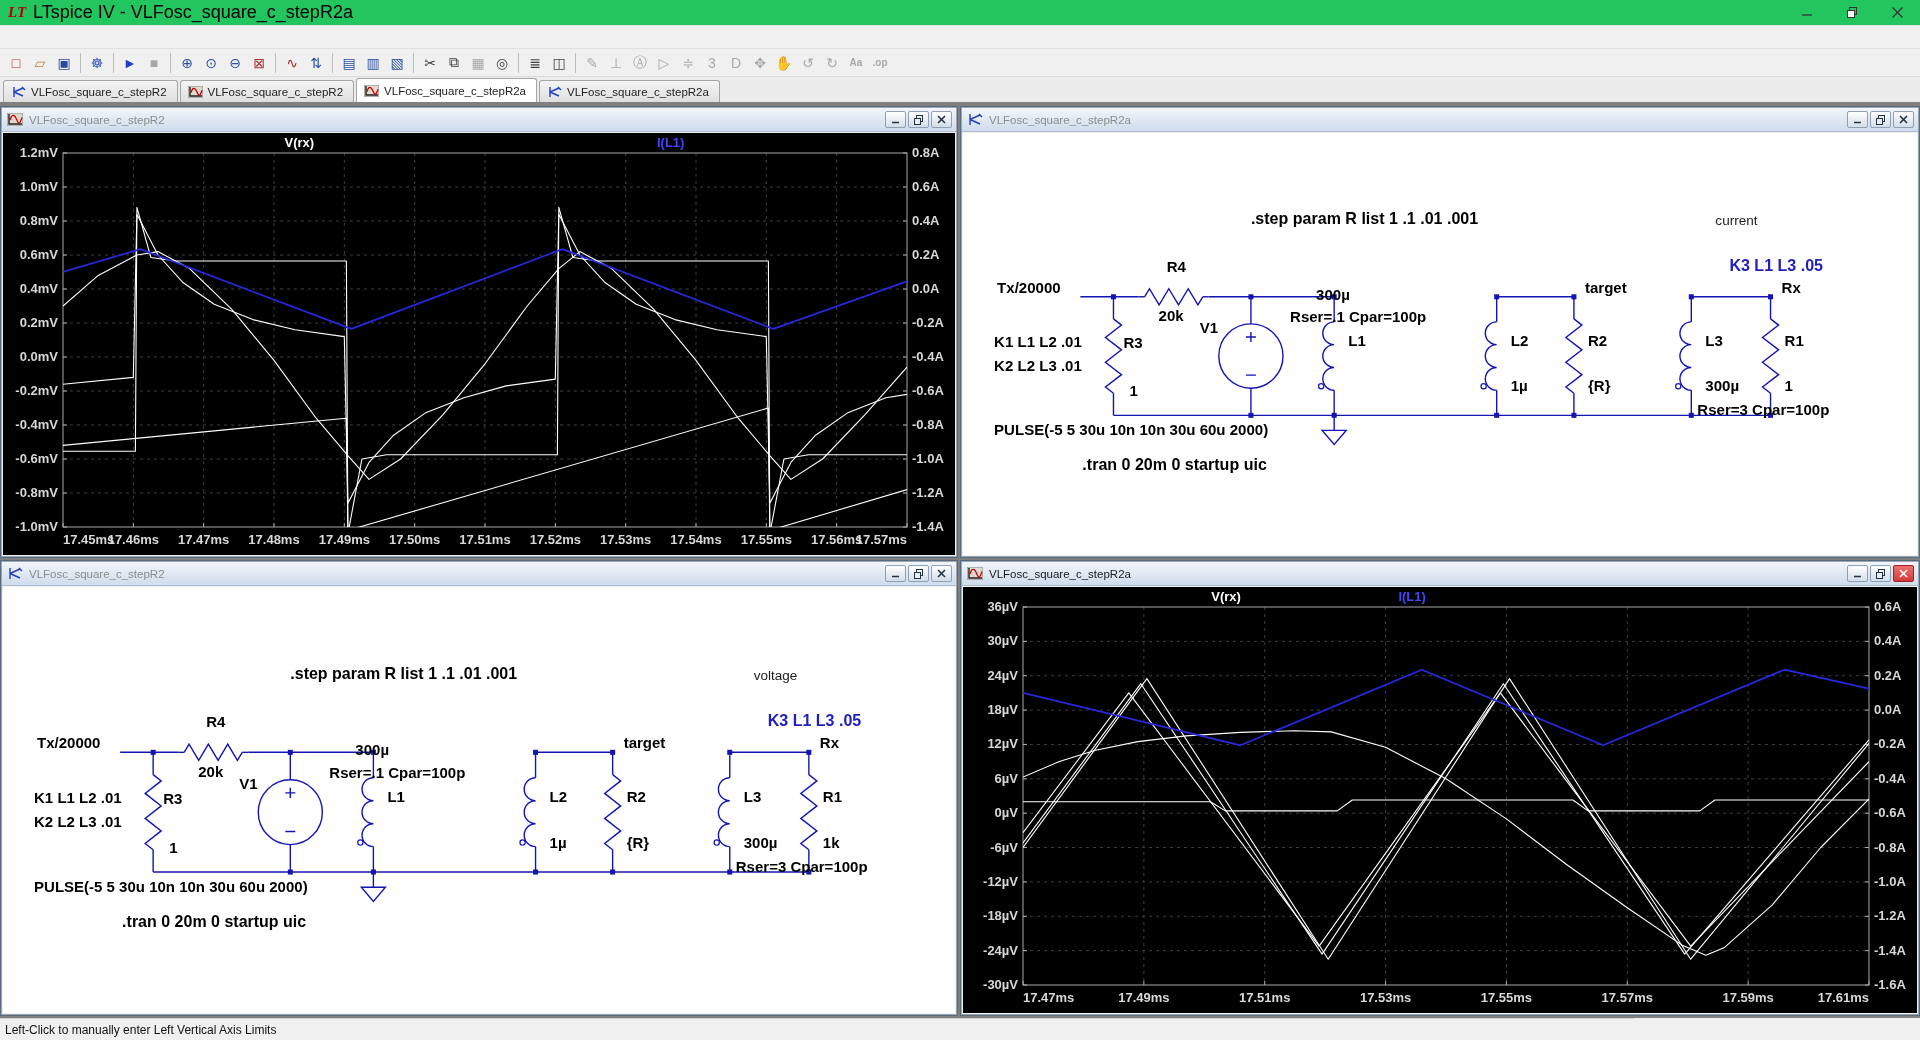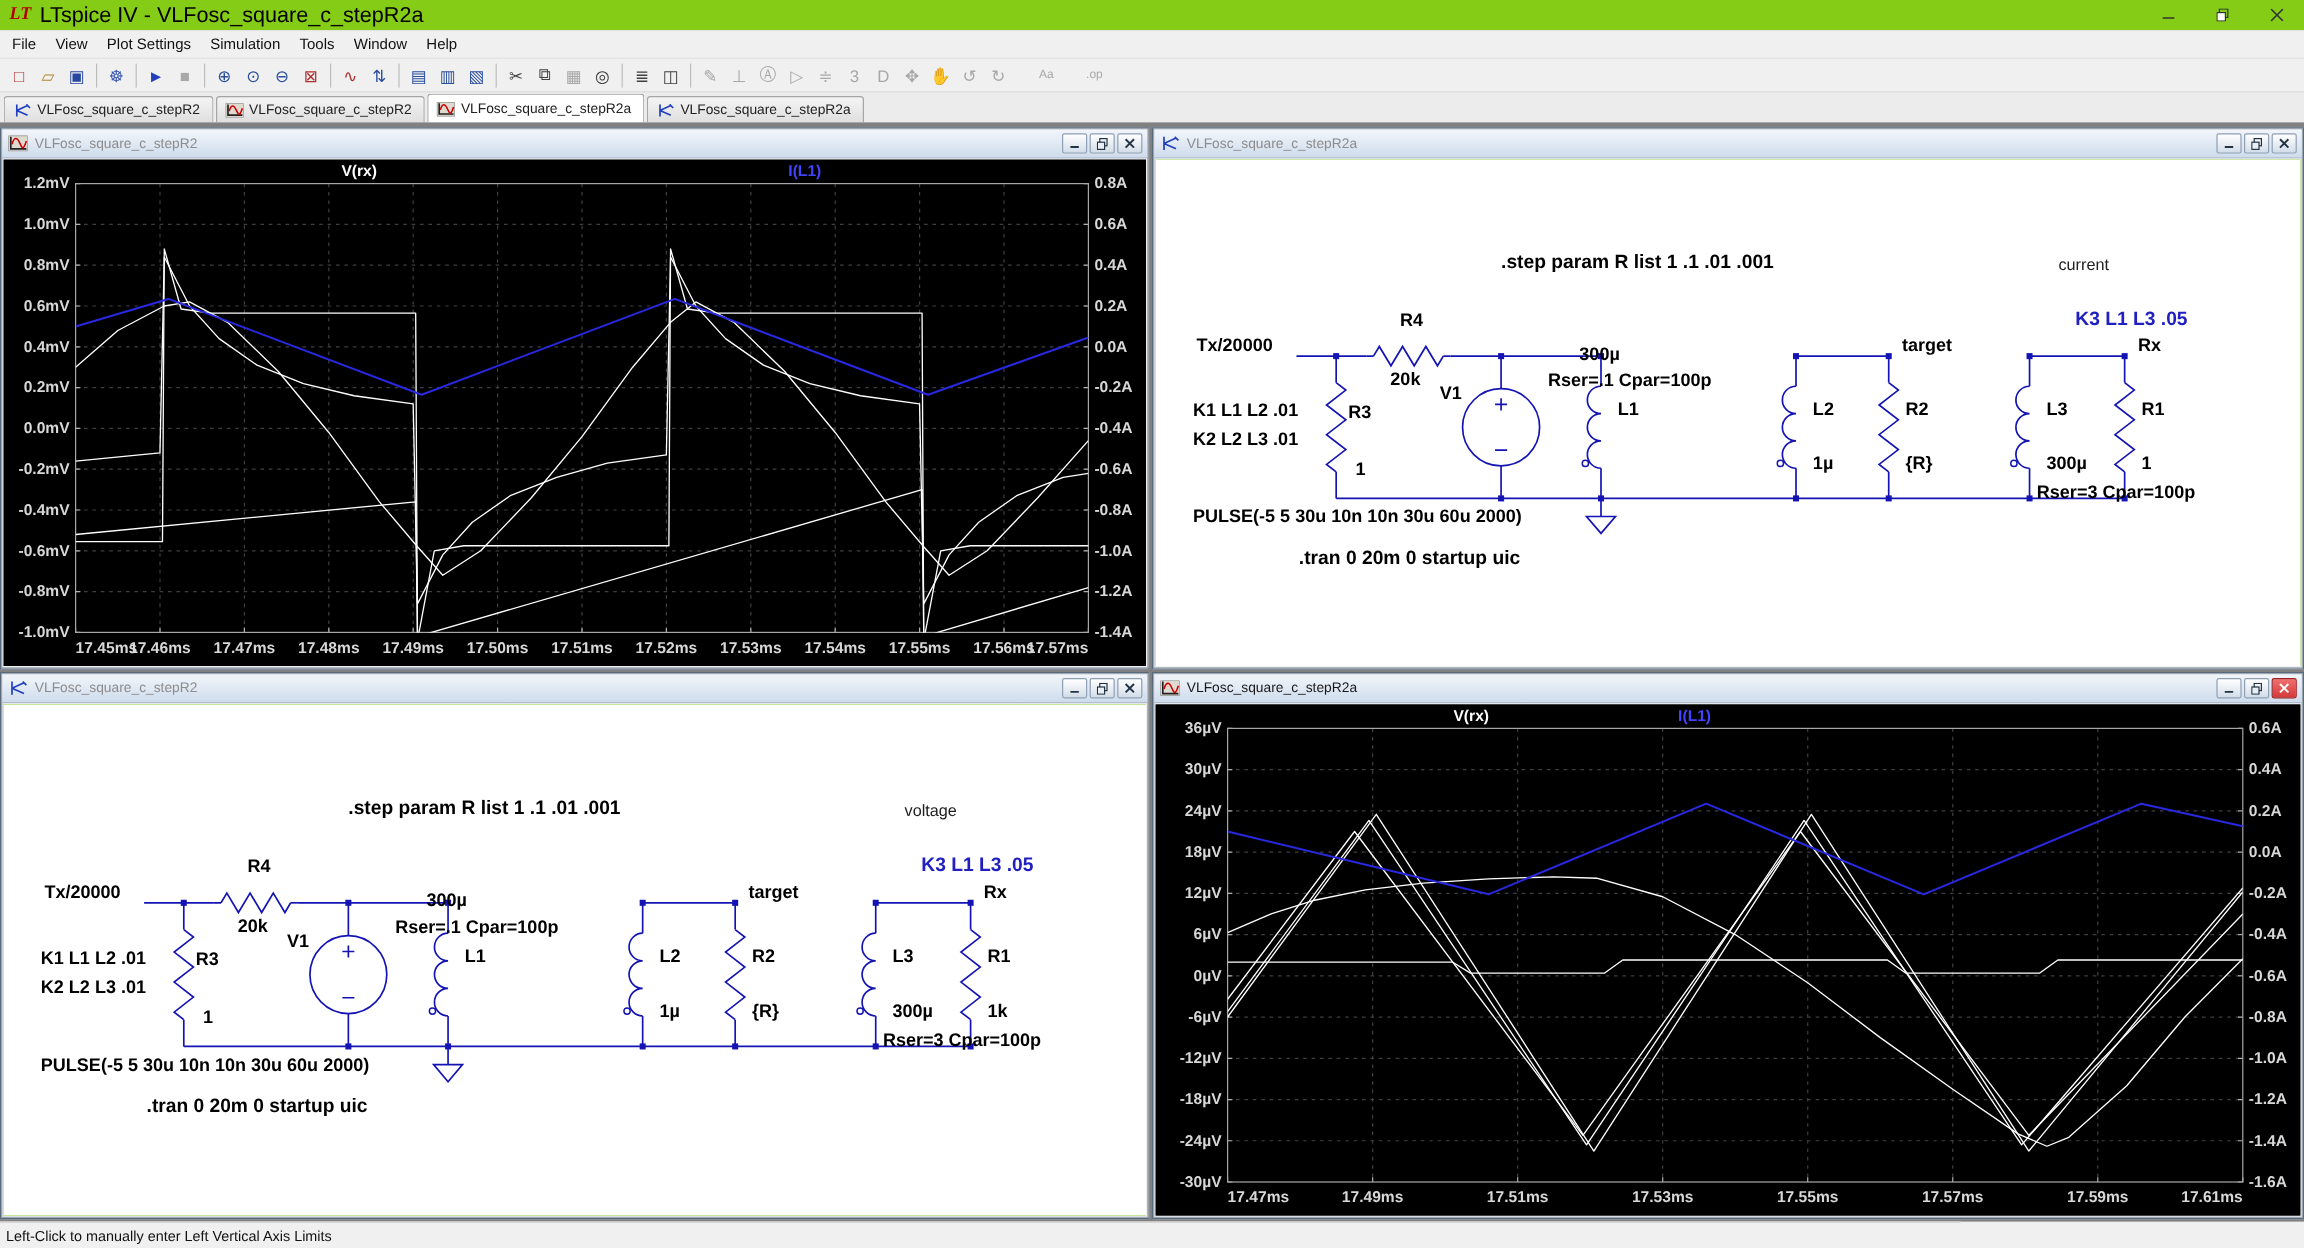--- a/index.html
+++ b/index.html
@@ -1,35 +1,35 @@
 <!DOCTYPE html>
 <html><head>
 <meta charset="utf-8">
 <style>
   * { margin:0; padding:0; box-sizing:border-box; }
   html,body { width:1920px; height:1040px; overflow:hidden; font-family:"Liberation Sans",sans-serif; background:#f0f0f0; }
   #app { position:relative; width:1920px; height:1040px; background:#f0f0f0; }
 
   
-  #titlebar { position:absolute; left:0; top:0; width:1920px; height:26px; background:#84cc16; display:flex; align-items:center; border-bottom:1px solid #e3e3e3;}
+  #titlebar { position:absolute; left:0; top:0; width:1920px; height:26px; background:#22c55e; display:flex; align-items:center; border-bottom:1px solid #e3e3e3;}
   #app-logo { font-family:"Liberation Serif",serif; font-style:italic; font-weight:bold; color:#b40000; font-size:15px; margin:0 7px 0 8px; }
   #app-title { font-size:18px; color:#000; }
   #main-controls { margin-left:auto; display:flex; height:26px; }
   .main-ctl { width:45px; height:26px; display:flex; align-items:center; justify-content:center; color:#111; font-size:13px; }
   .main-ctl svg { stroke:#333; }
 
   
   #menubar { position:absolute; left:0; top:26px; width:1920px; height:22px; background:#f0f0f0; display:flex; align-items:center; font-size:12.5px; }
   .menu-item { padding:3px 8px; color:#111; }
   .menu-item:first-child { margin-left:2px; }
 
   
   #toolbar { position:absolute; left:0; top:48px; width:1920px; height:28px; background:#f0f0f0; border-top:1px solid #e0e0e0; display:flex; align-items:center; padding-left:4px; }
   .tb-btn { width:24px; height:23px; display:flex; align-items:center; justify-content:center; font-size:14px; border:1px solid transparent; border-radius:2px; }
-  .tb-btn.small-text { font-size:10px; font-weight:normal;margin-left:16px; }
+  .tb-btn.small-text { font-size:10px; font-weight:bold; }
   .tb-sep { width:1px; height:20px; background:#bdbdbd; margin:0 4px; }
   .tb-btn.disabled { color:#a8a8a8 !important; }
 
   
   #tabbar { position:absolute; left:0; top:76px; width:1920px; height:26px; background:#ececec; border-top:1px solid #dcdcdc; display:flex; align-items:flex-end; padding-left:3px; }
   .tab { display:flex; align-items:center; gap:5px; height:22px; padding:0 10px 0 7px; border:1px solid #a5a5a5; border-bottom:none; border-radius:3px 3px 0 0; background:linear-gradient(#f4f4f4,#dfdfdf); font-size:11.5px; color:#222; margin-right:2px; }
   .tab.active { background:#ffffff; height:24px; font-weight:normal; }
 
   
   #mdi { position:absolute; left:0; top:102px; width:1920px; height:916px; background:#808080; }
@@ -71,29 +71,20 @@
         </div>
       <div class="main-ctl">
           <svg width="11" height="11">
             <line x1="0.5" y1="0.5" x2="10.5" y2="10.5" stroke-width="1.3"></line>
             <line x1="10.5" y1="0.5" x2="0.5" y2="10.5" stroke-width="1.3"></line>
           </svg>
         </div>
     </div>
   </div>
 
-  <div id="menubar">
-      <div class="menu-item">File</div>
-      <div class="menu-item">View</div>
-      <div class="menu-item">Plot Settings</div>
-      <div class="menu-item">Simulation</div>
-      <div class="menu-item">Tools</div>
-      <div class="menu-item">Window</div>
-      <div class="menu-item">Help</div>
-    </div>
   <div id="toolbar">
       <div class="tb-btn" style="color: rgb(176, 48, 48);">□</div>
       <div class="tb-btn" style="color: rgb(176, 136, 48);">▱</div>
       <div class="tb-btn" style="color: rgb(40, 72, 160);">▣</div>
       <div class="tb-sep"></div>
       <div class="tb-btn" style="color: rgb(56, 88, 176);">☸</div>
       <div class="tb-sep"></div>
       <div class="tb-btn" style="color: rgb(32, 64, 192);">►</div>
       <div class="tb-btn disabled">■</div>
       <div class="tb-sep"></div>

